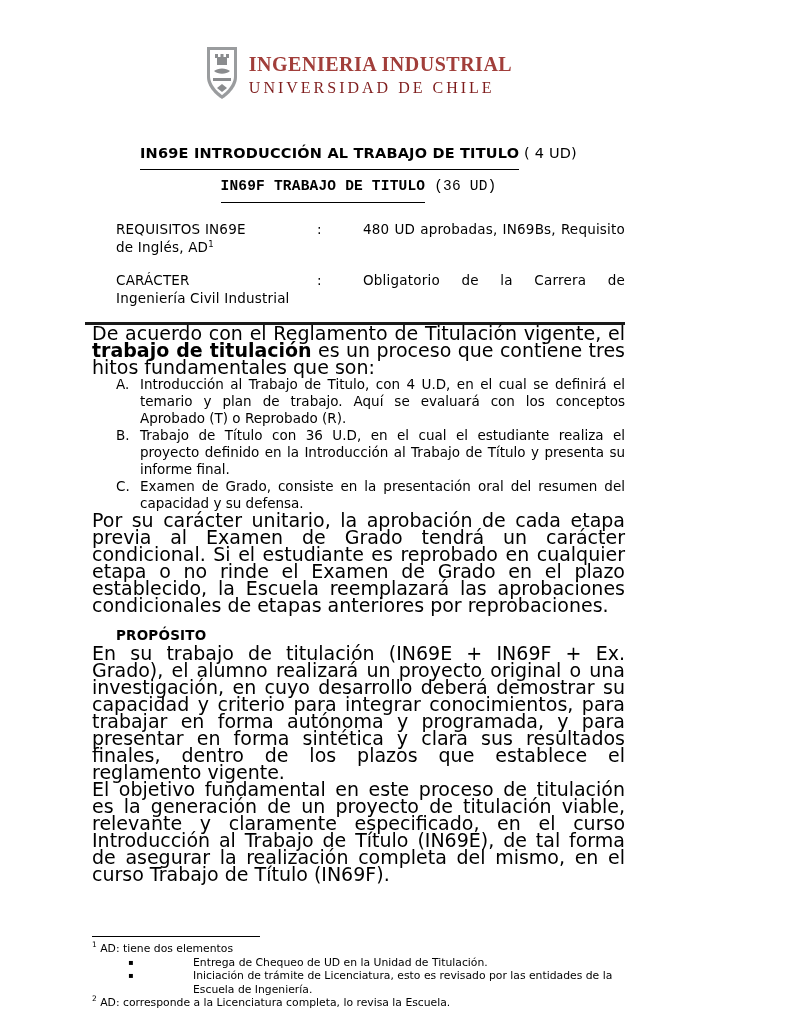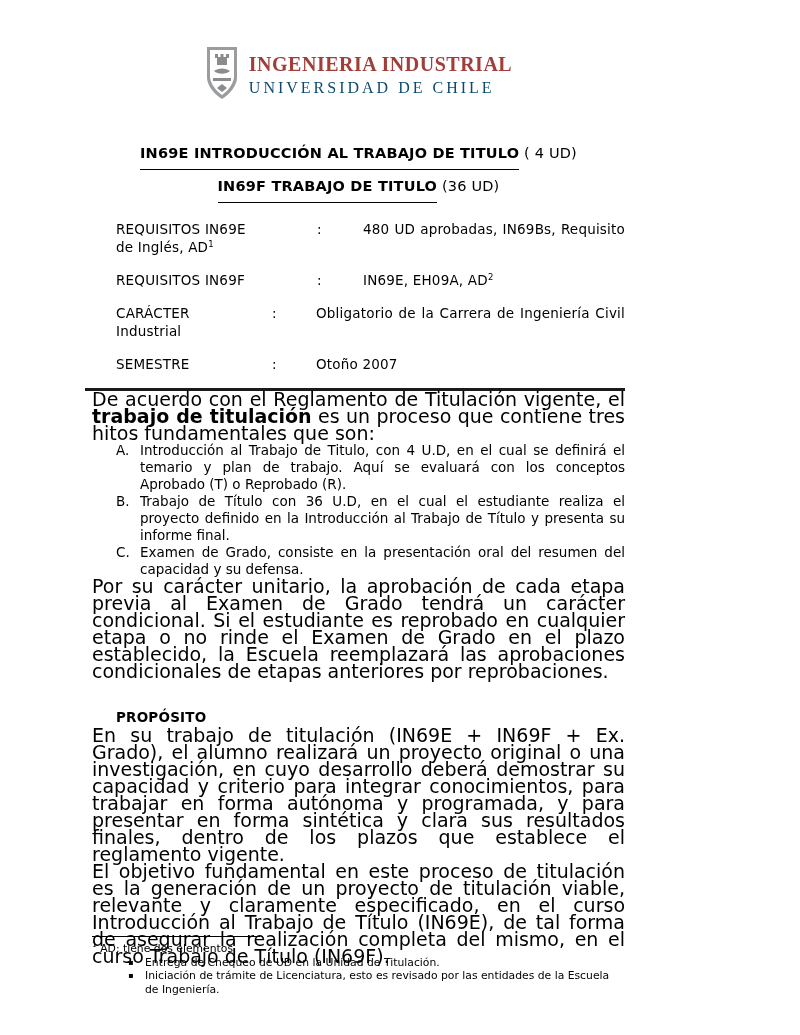--- a/index.html
+++ b/index.html
@@ -7,59 +7,59 @@
   .page {
     width: 717px; height: 1035px; background: #ffffff; position: relative;
     font-family: "DejaVu Sans", sans-serif; color: #000; overflow: hidden; border-radius: 15px;
   }
   .content { padding: 0 92px; }
 
   
   .logo { display: flex; justify-content: center; align-items: center; gap: 10px; padding-top: 45px; }
   .logo-text { display: flex; flex-direction: column; }
   .logo-line1 { font-family: "Liberation Serif", serif; font-weight: bold; font-size: 20px; color: #A13E3A; letter-spacing: 0.5px; }
-  .logo-line2 { font-family: "Liberation Serif", serif; font-size: 16px; color: #0c4a6e; letter-spacing: 3px; margin-top: 3px; }
+  .logo-line2 { font-family: "Liberation Serif", serif; font-size: 16px; color: #7f1d1d; letter-spacing: 3px; margin-top: 3px; }
 
   
   .title { text-align: center; font-size: 14.5px; font-weight: bold; letter-spacing: 0.2px; }
   .title-1 { margin-top: 40px; }
-  .title-2 { margin-top: 17px; }
+  .title-2 { margin-top: 17px; font-family: Liberation Mono, monospace; }
   .t-main { border-bottom: 1.6px solid #000; padding-bottom: 8px; }
   .t-suffix { font-weight: normal; }
 
   
   .req { margin-top: 26px; font-size: 13.5px; letter-spacing: 0.2px; margin-left: 24px; }
   .req-row { text-align: justify; line-height: 18px; margin-bottom: 15px; }
   .req-row .lbl { display: inline-block; }
   .req-row .sep { display: inline-block; }
   .req-row:nth-of-type(1) .lbl, .req-row:nth-of-type(2) .lbl { width: 201px; }
   .req-row:nth-of-type(1) .sep, .req-row:nth-of-type(2) .sep { width: 46px; }
   .req-row:nth-of-type(3) .lbl, .req-row:nth-of-type(4) .lbl { width: 156px; }
   .req-row:nth-of-type(3) .sep, .req-row:nth-of-type(4) .sep { width: 44px; }
   sup { font-size: 8.5px; vertical-align: super; line-height: 0; }
 
   .rule { border: none; border-top: 3px solid #1a1a1a; margin: 10px 0 0 -7px; }
 
   
   .sec-heading { font-weight: bold; font-size: 13.5px; padding-left: 24px; letter-spacing: 0.2px; margin-bottom: 2px; }
   .sec-heading.first { margin-top: 12px; }
-  .sec-heading.spaced { margin-top: 29px; }
+  .sec-heading.spaced { margin-top: 13px; }
   .para { font-size: 19px; line-height: 17px; text-align: justify; }
   .list { margin-left: 24px; }
   .list-item { display: flex; font-size: 13.5px; line-height: 17px; }
   .list-item .marker { width: 24px; flex: none; }
   .list-item .li-text { flex: 1; text-align: justify; }
 
   
   .footnotes { position: absolute; left: 92px; right: 92px; top: 936px; font-size: 10.8px; line-height: 13.5px; }
   .fn-rule { width: 168px; border: none; border-top: 1px solid #000; margin-bottom: 5px; }
   .fn-bullets { margin-left: 36px; }
   .fn-bullet { display: flex; }
   .fn-bullet .b-marker { width: 17px; flex: none; font-size: 8px; line-height: 13.5px; }
-  .fn-bullet .b-text { flex: 1; }
+  .fn-bullet .b-text { flex: 1; margin-left: 48px; }
   .footnotes sup { font-size: 7.5px; }
 </style>
 </head>
 <body>
 
 <div class="page">
   <div class="content">
 
     <div class="logo">
       <span>
@@ -86,27 +86,21 @@
     </div>
     <div class="title title-2">
       <span class="t-main">IN69F TRABAJO DE TITULO</span><span class="t-suffix"> (36 UD)</span>
     </div>
 
     <div class="req">
       <div class="req-row">
         <span class="lbl">REQUISITOS IN69E</span><span class="sep">:</span><span>480 UD aprobadas, IN69Bs, Requisito de Inglés, AD</span><sup>1</sup>
       </div>
       <div class="req-row">
-        <span class="lbl">REQUISITOS IN69F</span><span class="sep">:</span><span>IN69E, EH09A, AD</span><sup>2</sup>
-      </div>
-      <div class="req-row">
         <span class="lbl">CARÁCTER</span><span class="sep">:</span><span>Obligatorio de la Carrera de Ingeniería Civil Industrial</span>
-      </div>
-      <div class="req-row">
-        <span class="lbl">SEMESTRE</span><span class="sep">:</span><span>Otoño 2007</span>
       </div>
     </div>
 
     <hr class="rule">
 
     <div class="para">
       <span>De acuerdo con el Reglamento de Titulación vigente, el </span><b>trabajo de titulación</b><span> es un proceso que contiene tres hitos fundamentales que son:</span>
     </div>
     <div class="list">
       <div class="list-item">
@@ -139,14 +133,17 @@
     <div class="fn-bullets">
       <div class="fn-bullet">
         <span class="b-marker">▪</span>
         <span class="b-text">Entrega de Chequeo de UD en la Unidad de Titulación.</span>
       </div>
       <div class="fn-bullet">
         <span class="b-marker">▪</span>
         <span class="b-text">Iniciación de trámite de Licenciatura, esto es revisado por las entidades de la Escuela de Ingeniería.</span>
       </div>
     </div>
+    <div>
+      <sup>2</sup><span> AD: corresponde a la Licenciatura completa, lo revisa la Escuela.</span>
+    </div>
   </div>
 </div>
 
 </body></html>

